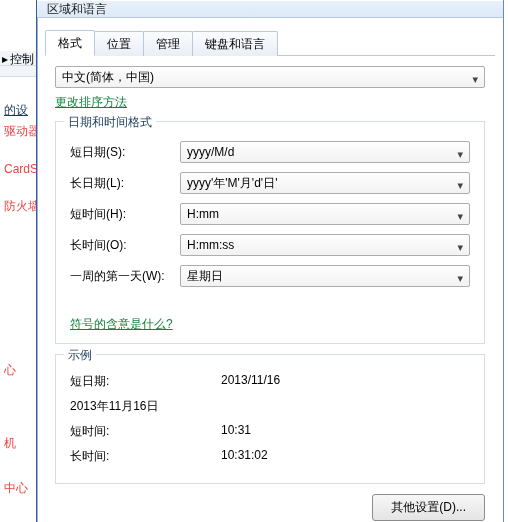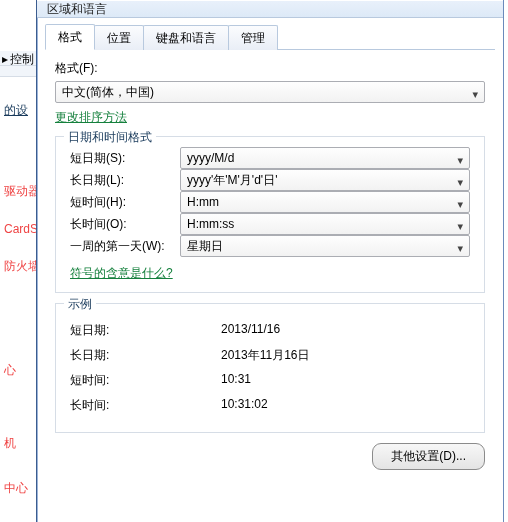--- a/index.html
+++ b/index.html
@@ -9,86 +9,83 @@
 .left-panel .nav-item { color: #ef4444; padding: 2px 0 2px 4px; white-space: nowrap; cursor: pointer; }
 .left-panel .nav-item.heading { color: #1a3b5c; font-weight: normal; }
 .breadcrumb-strip { position: absolute; left: 0; top: 22px; background: #f1f5fa; border-bottom: 1px solid #d6dde6; width: 40px; height: 26px; font-size: 11px; padding-left: 2px; margin-top: 29px; }
 .breadcrumb-strip .tri { display: inline-block; margin-right: 2px; }
 .left-underline { border-bottom: 1px solid #d6dde6; position: absolute; left: 0; width: 40px; }
 
 .dialog { position: absolute; left: 36px; top: 0; width: 468px; height: 522px; background: #fff; border-left: 1px solid #3b5c8f; border-right: 1px solid #6a8abb; box-shadow: inset 1px 0 0 #9cb4d8; }
 .titlebar { height: 18px; background: linear-gradient(#e9f1fb, #dde9f7); border-bottom: 1px solid #b8c9de; padding-left: 10px; line-height: 18px; color: #1a1a1a; position: relative; }
 .titlebar::before { content:""; position:absolute; top:0; left:0; right:0; height:1px; background:#fff; }
 
-.tabstrip { display: flex; align-items: flex-end; background: #fff; border-bottom: 1px solid #b8c9de; height: 26px; margin: 6px 8px 0 8px; position: relative; }
+.tabstrip { display: flex; align-items: flex-end; background: #fff; border-bottom: 1px solid #b8c9de; height: 26px; margin: 12px 8px 0 8px; position: relative; }
 .tab { padding: 4px 12px 3px 12px; border: 1px solid #b8c9de; border-bottom: none; margin-right: 0; background: linear-gradient(#fbfcfe, #e9eef6); cursor: pointer; position: relative; top: 1px; border-radius: 2px 2px 0 0; }
 .tab.active { background: #fff; border-bottom: 1px solid #fff; z-index: 2; }
 .tab + .tab { margin-left: -1px; }
 
 .body-area { padding: 10px 18px 0 18px; }
 .row { display: flex; align-items: center; margin-bottom: 6px; }
 .row label { width: 120px; }
 .dropdown { flex: 1; border: 1px solid #abadb3; background: linear-gradient(#fefefe, #f2f2f2); height: 22px; line-height: 20px; padding: 0 6px; position: relative; border-radius: 2px; cursor: pointer; }
 .dropdown::after { content: "▾"; position: absolute; right: 6px; top: 2px; font-size: 11px; color: #444; }
 .dropdown .val { display: inline-block; }
 .link { color: #15803d; text-decoration: underline; cursor: pointer; display: inline-block; }
 
 .groupbox { border: 1px solid #d6dde6; margin-top: 10px; padding: 10px 14px 10px 14px; position: relative; }
 .groupbox > .legend { position: absolute; top: -8px; left: 8px; background: #fff; padding: 0 4px; color: #1a3b5c; }
-.grow { display: flex; align-items: center; margin: 0 0; }
+.grow { display: flex; align-items: center; margin: 9px 0; }
 .grow label { width: 110px; color: #000; }
 
 .example-row { display: flex; margin: 8px 0; gap: 41px; }
 .example-row .lbl { width: 110px; }
 .example-row .val { }
 
-.btn { border: 1px solid #8b8b8b; background: linear-gradient(#f7f7f7, #e4e4e4); padding: 4px 18px; border-radius: 9px; cursor: pointer; }
+.btn { border: 1px solid #8b8b8b; background: linear-gradient(#f7f7f7, #e4e4e4); padding: 4px 18px; border-radius: 3px; cursor: pointer; }
 .btn-row { display: flex; justify-content: flex-end; margin-top: 10px; padding-right: 0; }
 
 .sidebar-items { position: absolute; left: 0; width: 40px; overflow: hidden; }
 </style>
 </head>
 <body>
 
 <div class="left-panel">
   <div class="breadcrumb-strip">
     <span class="tri">▸</span><span>控制</span>
   </div>
   <div class="left-underline" style="top:65px;"></div>
   <div class="sidebar-items" style="top:100px;">
-    <div class="nav-item heading" style="margin-bottom:60px;text-decoration:underline;">的设</div>
+    <div class="nav-item heading" style="text-decoration:underline;">的设</div>
     <div class="nav-item" style="margin-bottom:18px;">驱动器</div>
     <div class="nav-item" style="margin-bottom:18px;">CardSp</div>
     <div class="nav-item">防火墙</div>
   </div>
   <div class="sidebar-items" style="top:360px;">
     <div class="nav-item" style="margin-bottom:24px;">心</div>
     <div class="nav-item" style="margin-bottom:24px;"></div>
     <div class="nav-item" style="margin-bottom:24px;">机</div>
     <div class="nav-item">中心</div>
   </div>
 </div>
 
 <div class="dialog">
   <div class="titlebar">
     <span>区域和语言</span>
   </div>
 
   <div class="tabstrip">
     <div class="tab active">格式</div>
     <div class="tab">位置</div>
+    <div class="tab">管理</div>
     <div class="tab">键盘和语言</div>
-    <div class="tab">管理</div>
   </div>
 
   <div class="body-area">
 
-    <div class="row" style="margin-bottom:4px;">
-      <label>格式(F):</label>
-    </div>
     <div class="row">
       <div class="dropdown">
         <span class="val">中文(简体，中国)</span>
       </div>
     </div>
     <span class="link">更改排序方法</span>
 
     <div class="groupbox">
       <div class="legend">日期和时间格式</div>
 
@@ -105,31 +102,30 @@
         <div class="dropdown"><span class="val">H:mm</span></div>
       </div>
       <div class="grow">
         <label>长时间(O):</label>
         <div class="dropdown"><span class="val">H:mm:ss</span></div>
       </div>
       <div class="grow">
         <label>一周的第一天(W):</label>
         <div class="dropdown"><span class="val">星期日</span></div>
       </div>
-      <span class="link" style="margin-top:8px;">符号的含意是什么?</span>
+      <span class="link" style="margin-top:20px;">符号的含意是什么?</span>
     </div>
 
     <div class="groupbox">
       <div class="legend">示例</div>
       <div class="example-row">
         <div class="lbl">短日期:</div>
         <div class="val">2013/11/16</div>
       </div>
       <div class="example-row">
-        <div class="lbl">长日期:</div>
         <div class="val">2013年11月16日</div>
       </div>
       <div class="example-row">
         <div class="lbl">短时间:</div>
         <div class="val">10:31</div>
       </div>
       <div class="example-row">
         <div class="lbl">长时间:</div>
         <div class="val">10:31:02</div>
       </div>

